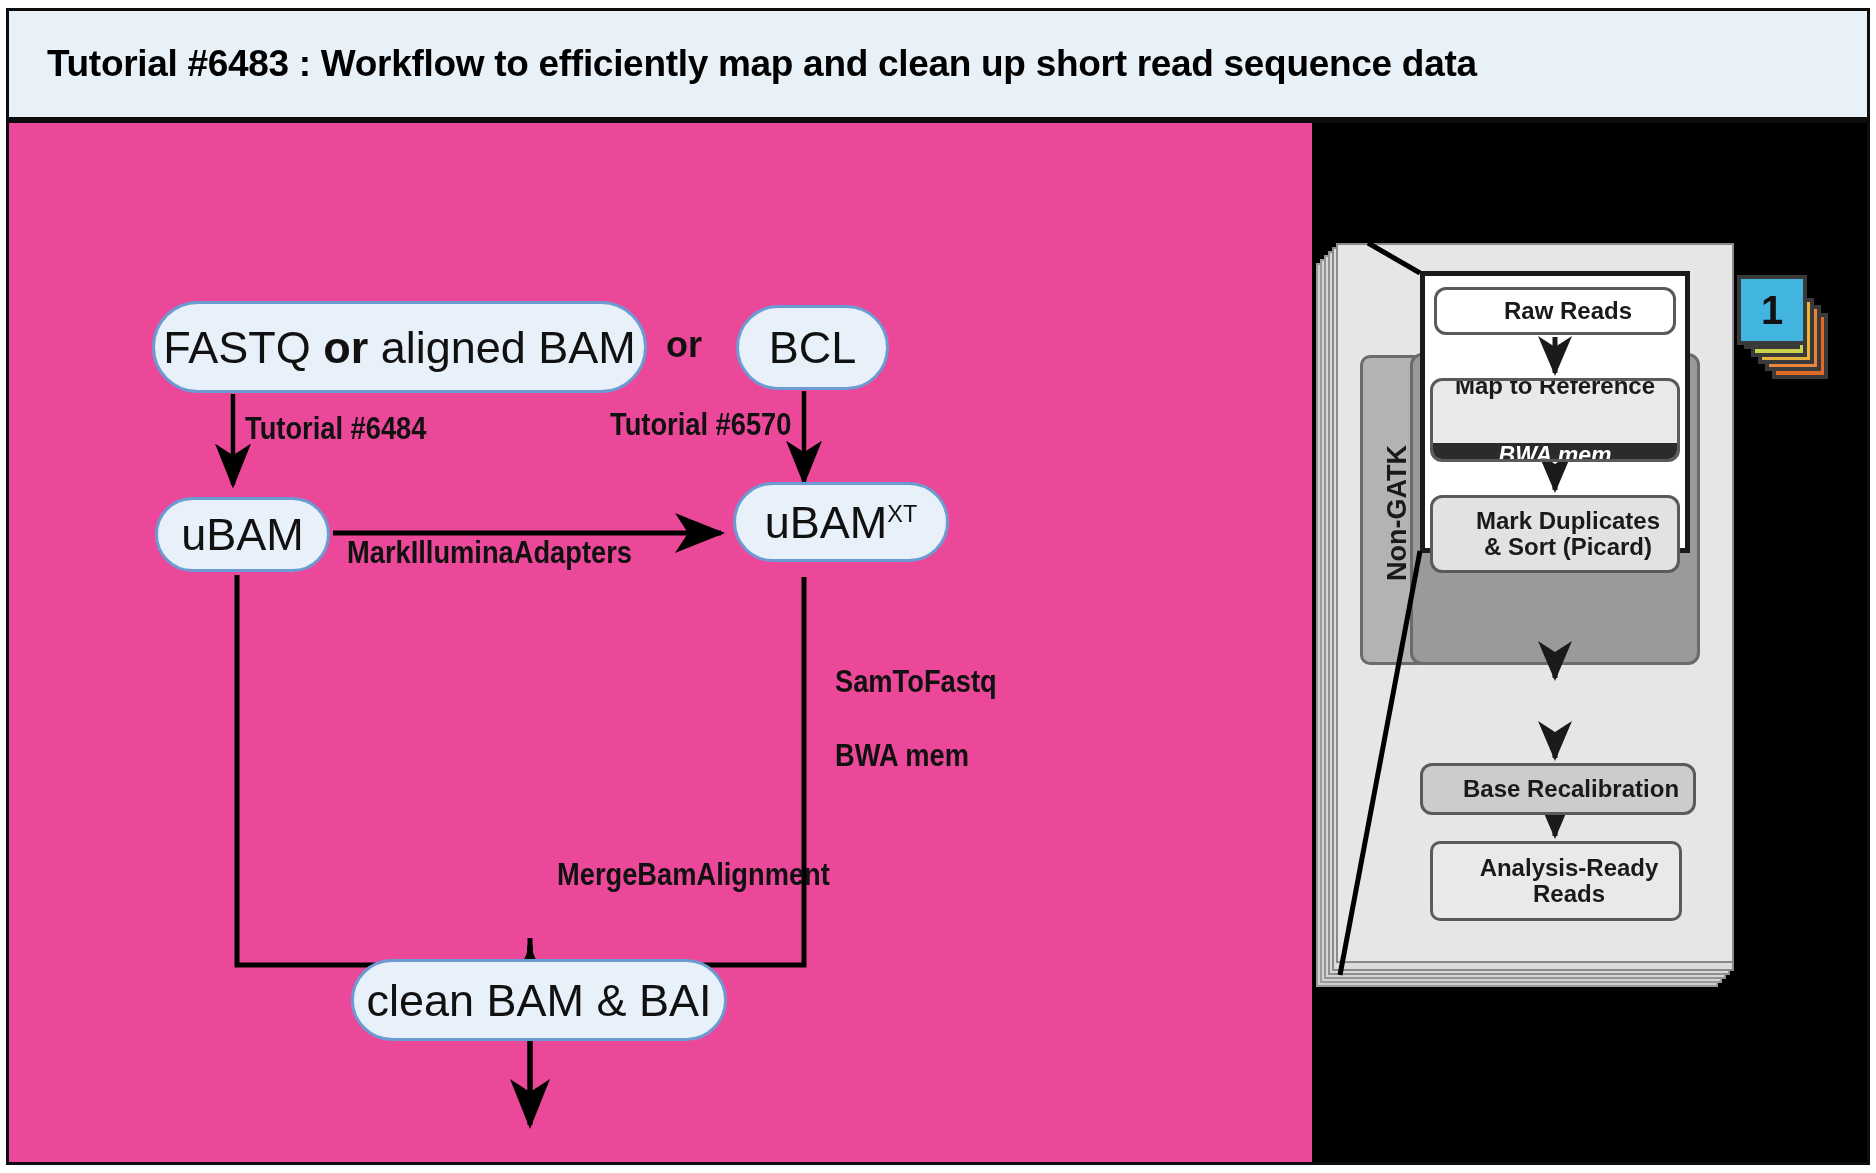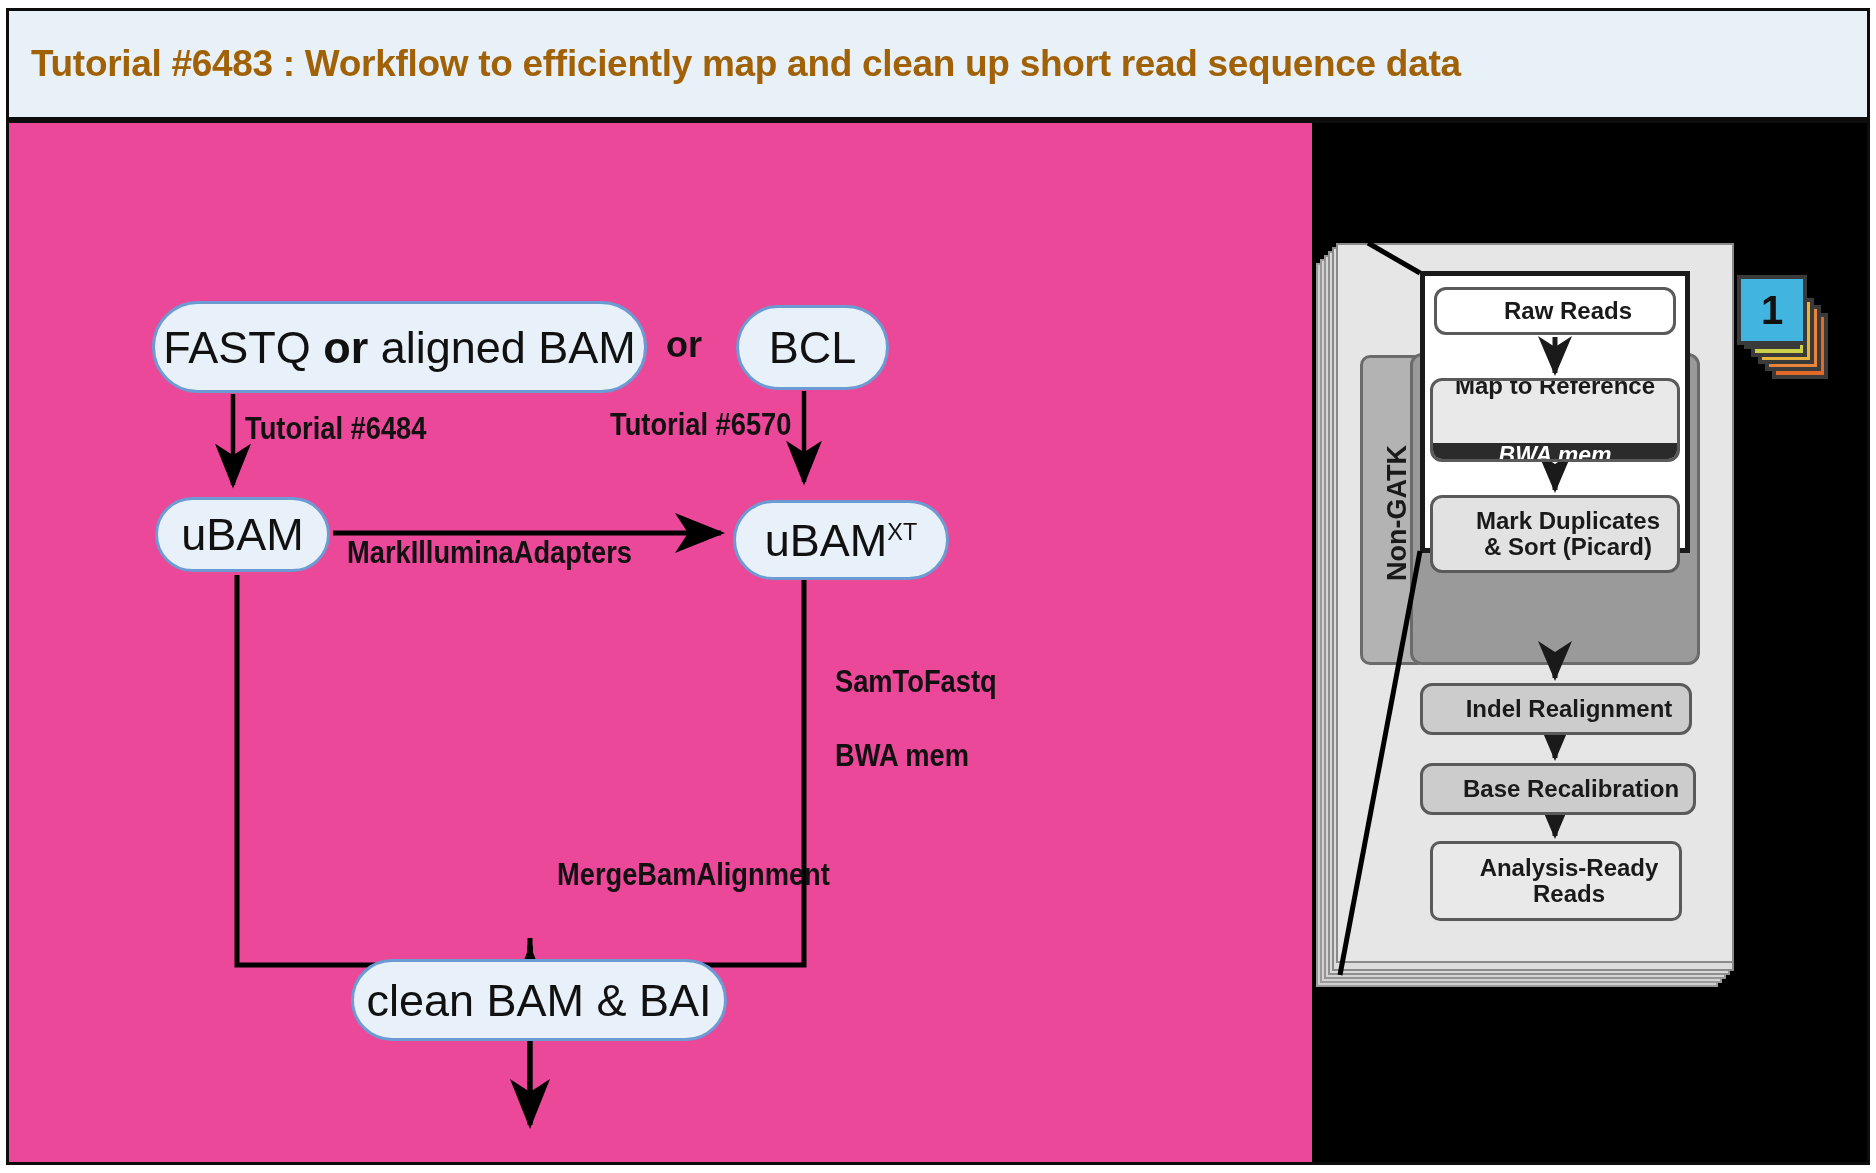--- a/index.html
+++ b/index.html
@@ -8,22 +8,22 @@
 
   
   .frame{position:absolute;box-sizing:border-box;}
 
   #title-bar{
     left:6px;top:8px;width:1864px;height:112px;
     background:#e8f1f8;border:3px solid #0d0d0d;
     display:flex;align-items:center;
   }
   #title-text{
-    font-size:37px;font-weight:bold;color:#a16207;letter-spacing:-0.3px;
-    padding-left:22px;white-space:nowrap;
+    font-size:37px;font-weight:bold;color:#000000;letter-spacing:-0.3px;
+    padding-left:22px;white-space:nowrap;margin-left:16px;
   }
 
   #body-frame{
     left:6px;top:120px;width:1864px;height:1045px;
     border:3px solid #0d0d0d;background:#ffffff;
   }
 
   
   #workflow-pane{
     position:absolute;left:9px;top:123px;width:1303px;height:1039px;
@@ -42,21 +42,21 @@
     display:flex;align-items:center;justify-content:center;
     color:#111;white-space:nowrap;
   }
   .node span.lbl{font-size:45px;font-weight:400;line-height:1;}
   .node span.b{font-weight:bold;}
   .node sup{font-size:0.52em;vertical-align:super;line-height:0;}
 
   #n-fastq{left:143px;top:178px;width:495px;height:92px;}
   #n-bcl{left:727px;top:182px;width:153px;height:85px;}
   #n-ubam{left:146px;top:374px;width:175px;height:75px;}
-  #n-ubamxt{left:724px;top:377px;width:216px;height:80px;}
+  #n-ubamxt{left:724px;top:359px;width:216px;height:80px;}
   #n-clean{left:342px;top:836px;width:376px;height:82px;}
 
   
   .plain-label{position:absolute;color:#111;white-space:nowrap;}
   #lbl-or{left:657px;top:201px;font-size:36px;font-weight:bold;}
 
   
   .edge-label{
     position:absolute;color:#111;white-space:nowrap;
     font-size:31px;font-weight:bold;
@@ -278,23 +278,20 @@
           <span class="t">Map to Reference</span>
         </div>
       <div class="bot">BWA mem</div>
     </div>
 
     <div class="gbox" id="b-mark">
       <div class="t">Mark Duplicates</div>
       <div class="t">&amp; Sort (Picard)</div>
     </div>
 
-    <div class="gbox" id="b-indel">
-      <div class="t">Indel Realignment</div>
-    </div>
 
     <div class="gbox" id="b-base">
       <div class="t">Base Recalibration</div>
     </div>
 
     <div class="gbox" id="b-ready">
       <div class="t">Analysis-Ready</div>
       <div class="t">Reads</div>
     </div>
 

